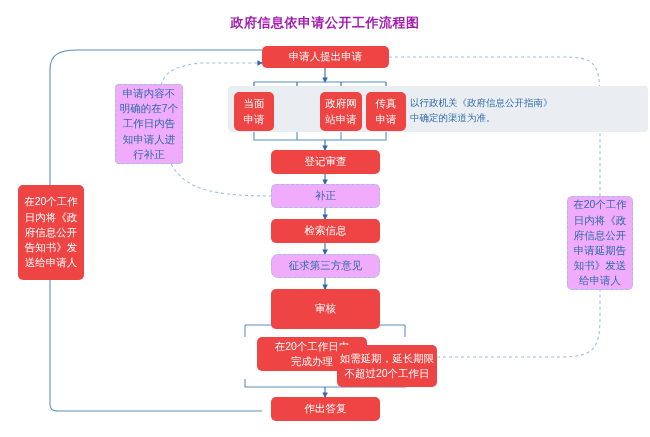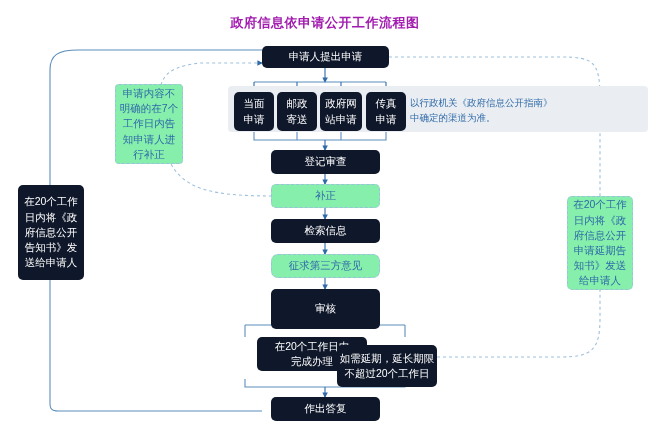--- a/index.html
+++ b/index.html
@@ -27,26 +27,26 @@
   .node{
     position:absolute;
     box-sizing:border-box;
     display:flex;align-items:center;justify-content:center;
     text-align:center;
     border-radius:5px;
     line-height:1.45;
     white-space:pre-line;
   }
   .solid{
-    background:#0f172a;
+    background:#ef4444;
     color:#ffffff;
     font-size:10.5px;
   }
   .dash{
-    background:#86efac;
+    background:#f0abfc;
     color:#2f6aa8;
     border:1px dashed #9dc0de;
     font-size:10.5px;
   }
   .panel{
     position:absolute;
     background:#eaeef2;
     border-radius:4px;
   }
   .note-txt{
@@ -108,22 +108,20 @@
       <path d="M50,280 L50,404 C50,412 56,411 64,411 L262,411"></path>
     </g>
   </svg>
 
   <div class="panel" style="left:228px;top:86px;width:420px;height:46px;"></div>
 
   <div class="node solid" style="left:262px;top:46px;width:127px;height:22px;">申请人提出申请</div>
 
   <div class="node solid" style="left:234px;top:92px;width:40px;height:39px;">当面
 申请</div>
-  <div class="node solid" style="left:277px;top:92px;width:40px;height:39px;">邮政
-寄送</div>
   <div class="node solid" style="left:320px;top:92px;width:42px;height:39px;">政府网
 站申请</div>
   <div class="node solid" style="left:366px;top:92px;width:40px;height:39px;">传真
 申请</div>
 
   <div class="note-txt" style="left:410px;top:96px;width:190px;">以行政机关《政府信息公开指南》
 中确定的渠道为准。</div>
 
   <div class="node solid" style="left:271px;top:150px;width:109px;height:24px;">登记审查</div>
 

